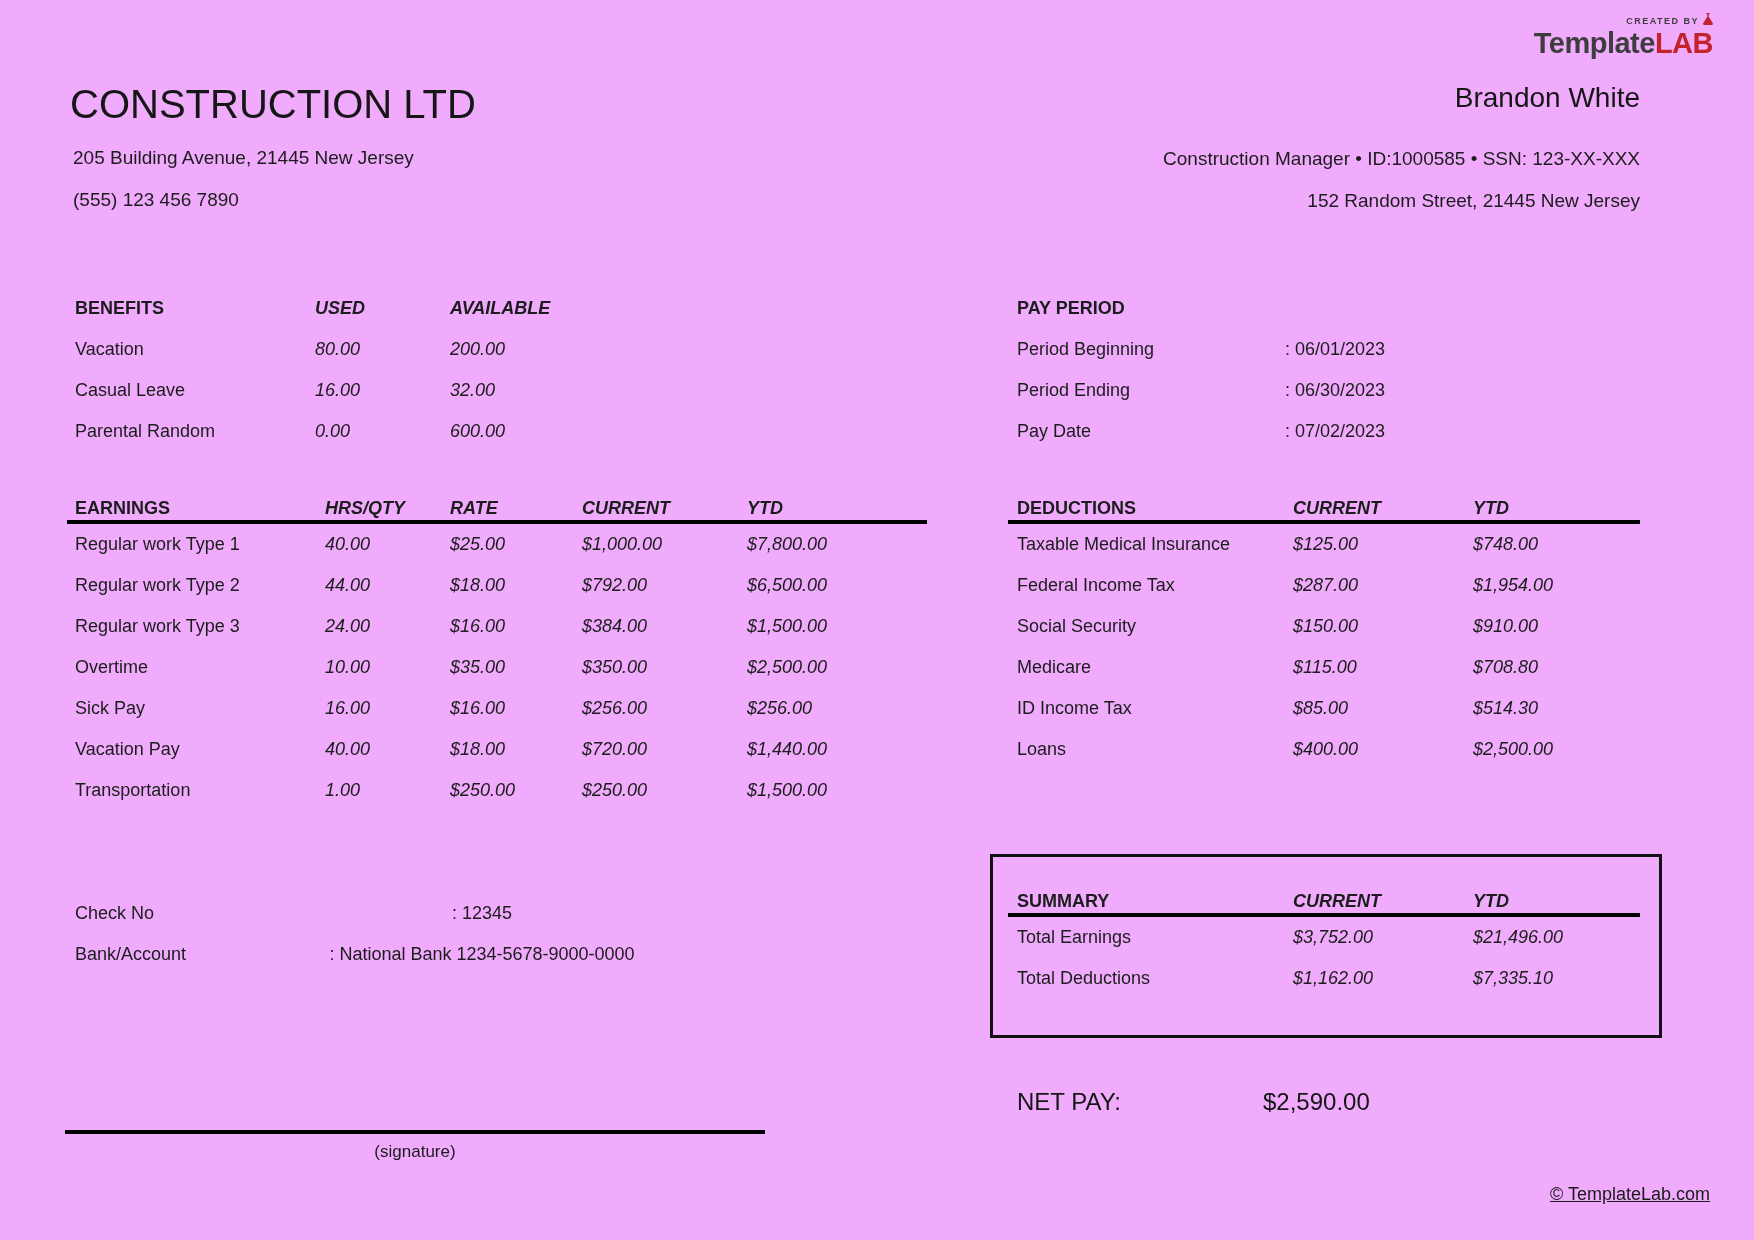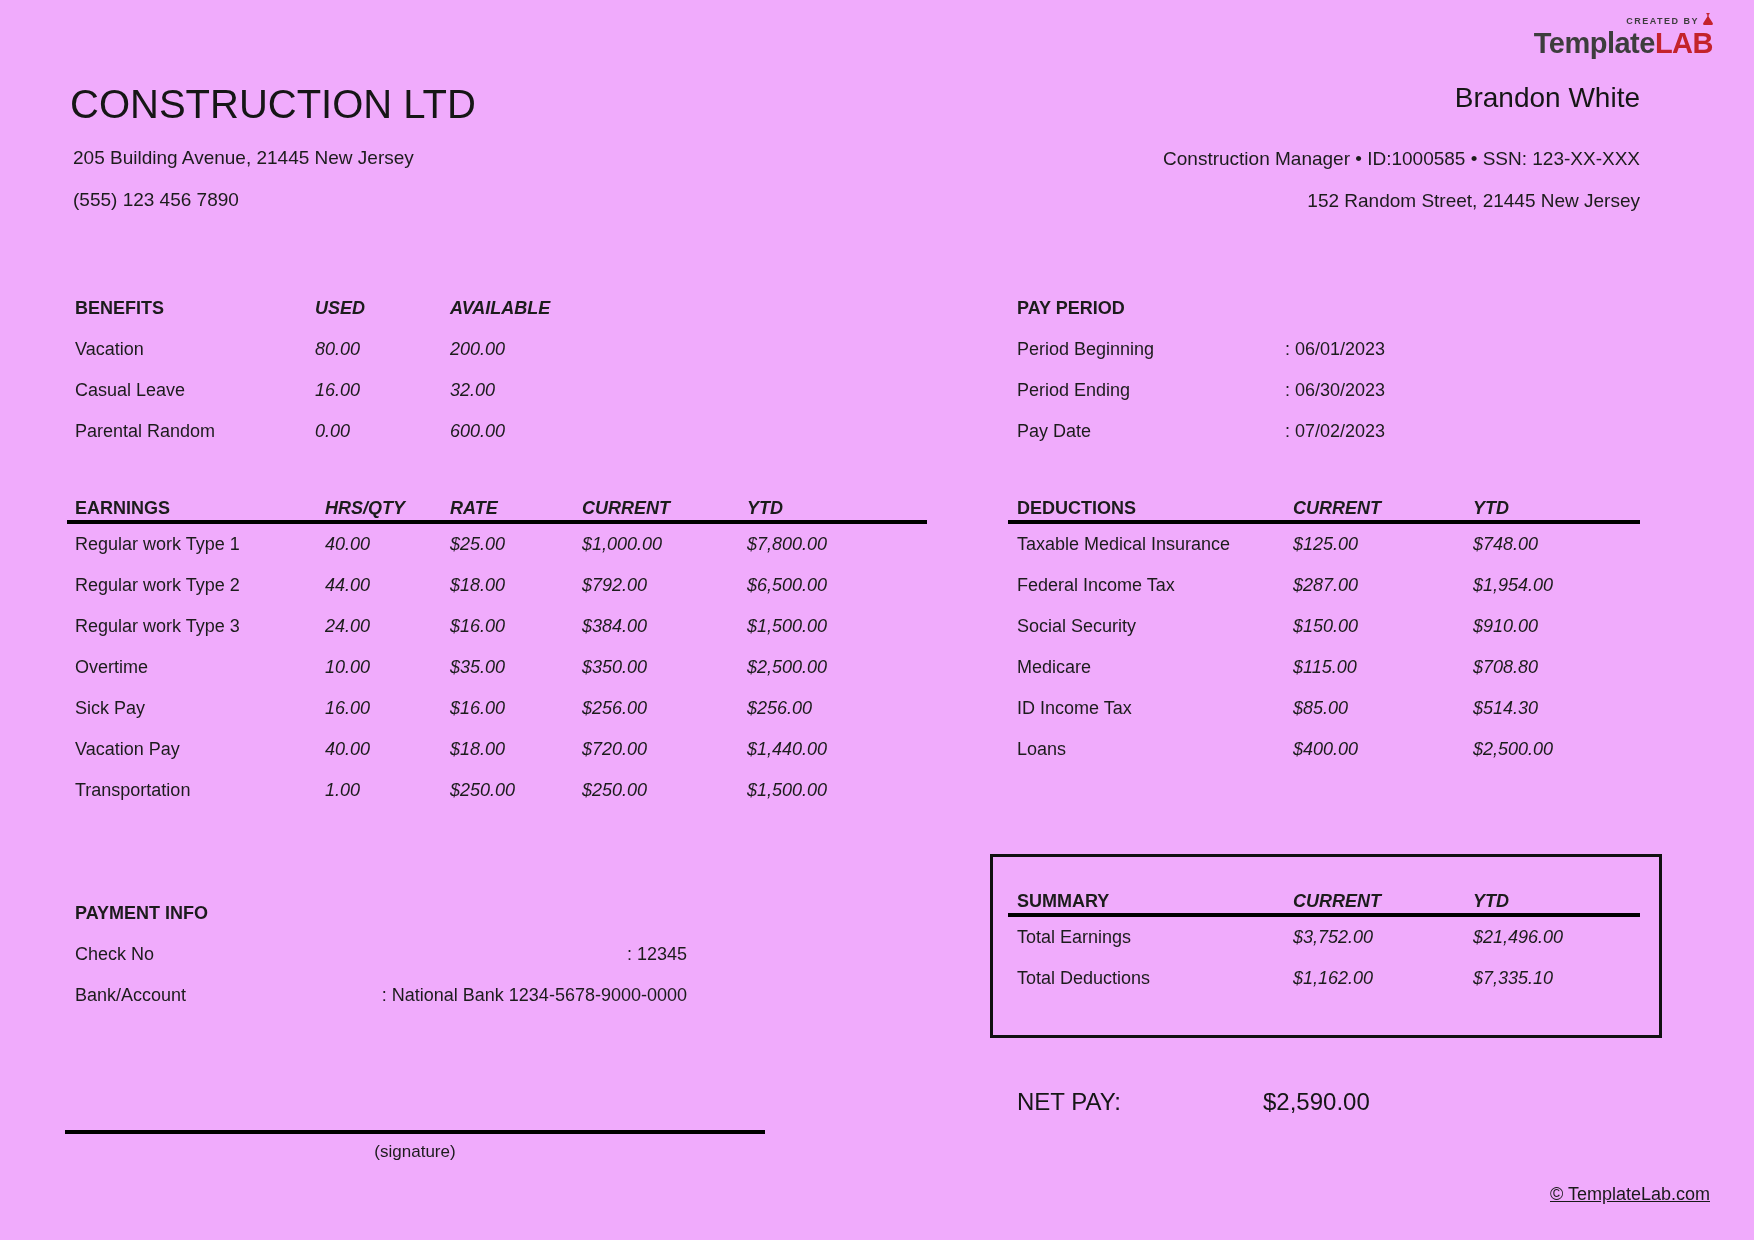--- a/index.html
+++ b/index.html
@@ -48,21 +48,21 @@
   .earnings .tr .last { padding-right:12px; }
   .rule-head { height:28px !important; border-bottom:4px solid #000; }
 
   .deductions { left:1008px; top:496px; width:632px; }
   .deductions .tr { grid-template-columns:285px 180px 167px; }
   .deductions .cell-l { padding-left:9px; }
   .deductions .tr .last { padding-right:6px; }
 
   .payment { left:67px; top:893px; width:620px; }
   .payment .tr { grid-template-columns:200px 1fr; }
-  .payment .cell-v { padding-left:10px; text-align:right; }
+  .payment .cell-v { padding-left:10px; text-align:center; }
 
   
   .summary-box { position:absolute; left:990px; top:854px; width:672px; height:184px;
                  border:3px solid #111; }
   .summary-tbl { position:absolute; left:15px; top:32px; width:632px; font-size:18px; }
   .summary-tbl .tr { grid-template-columns:285px 180px 167px; }
   .summary-tbl .cell-l { padding-left:9px; }
   .summary-tbl .tr .last { padding-right:6px; }
 
   
@@ -230,24 +230,20 @@
       <span class="cell-r last">$514.30</span>
     </div>
     <div class="tr">
       <span class="cell-l">Loans</span>
       <span class="cell-r">$400.00</span>
       <span class="cell-r last">$2,500.00</span>
     </div>
   </div>
 
   <div class="tbl payment">
-    <div class="tr head">
-      <span class="cell-l">PAYMENT INFO</span>
-      <span></span>
-    </div>
     <div class="tr">
       <span class="cell-l">Check No</span>
       <span class="cell-v">: 12345</span>
     </div>
     <div class="tr">
       <span class="cell-l">Bank/Account</span>
       <span class="cell-v">: National Bank 1234-5678-9000-0000</span>
     </div>
   </div>
 

